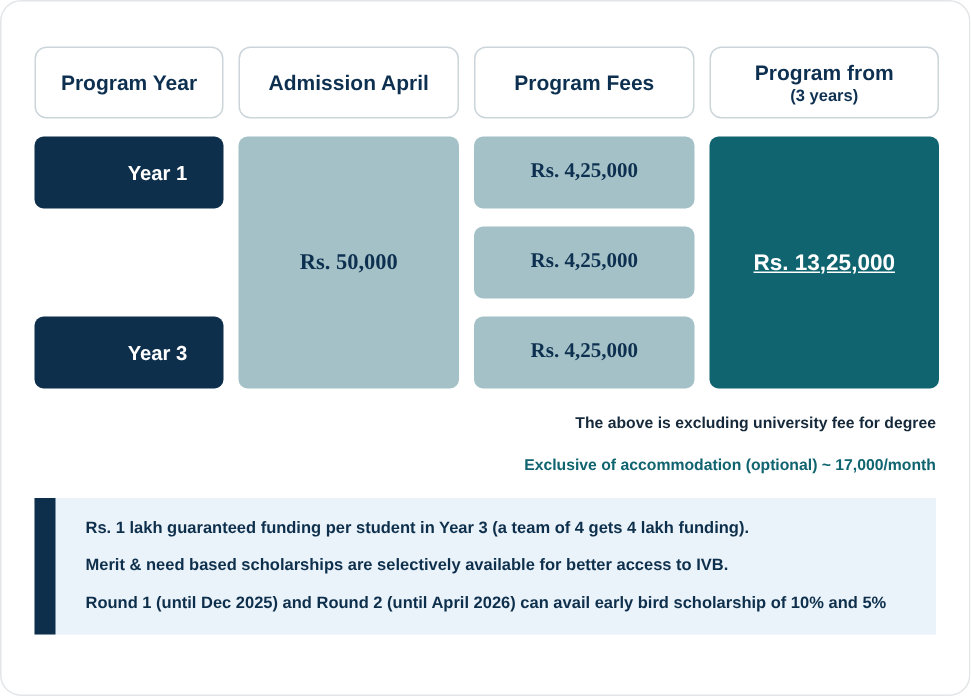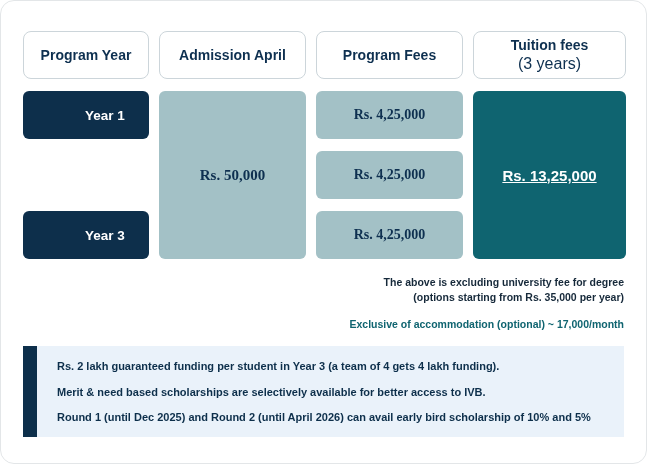--- a/index.html
+++ b/index.html
@@ -34,22 +34,22 @@
     flex-direction: column;
     align-items: center;
     justify-content: center;
     font-weight: 700;
     color: #0e3050;
     font-size: 14px;
     text-align: center;
     line-height: 1.15;
   }
   .hdr .sub {
-    font-size: 16px;
-    font-weight: 400;
+    font-size: 11px;
+    font-weight: 700;
     color: #0e3050;
     margin-top: 2px;
   }
   .cell {
     display: flex;
     align-items: center;
     justify-content: center;
     border-radius: 6px;
     font-weight: 700;
   }
@@ -114,43 +114,42 @@
 <body>
 
 <div class="card">
 
   <div class="grid">
 
     <div class="hdr">Program Year</div>
     <div class="hdr">Admission April</div>
     <div class="hdr">Program Fees</div>
     <div class="hdr">
-      <span>Tuition fees</span>
+      <span>Program from</span>
       <span class="sub">(3 years)</span>
     </div>
 
     <div class="cell year" style="grid-row:2">Year 1</div>
     <div class="cell year" style="grid-row:4">Year 3</div>
 
     <div class="cell light admission">Rs. 50,000</div>
 
     <div class="cell light tuition" style="grid-row:2">Rs. 4,25,000</div>
     <div class="cell light tuition" style="grid-row:3">Rs. 4,25,000</div>
     <div class="cell light tuition" style="grid-row:4">Rs. 4,25,000</div>
 
     <div class="cell program">Rs. 13,25,000</div>
   </div>
 
   <div class="footnotes">
     <div class="uni-fee">
       <div>The above is excluding university fee for degree</div>
-      <div>(options starting from Rs. 35,000 per year)</div>
     </div>
     <div class="accommodation">Exclusive of accommodation (optional) ~ 17,000/month</div>
   </div>
 
   <div class="callout">
-    <div class="callout-line">Rs. 2 lakh guaranteed funding per student in Year 3 (a team of 4 gets 4 lakh funding).</div>
+    <div class="callout-line">Rs. 1 lakh guaranteed funding per student in Year 3 (a team of 4 gets 4 lakh funding).</div>
     <div class="callout-line">Merit &amp; need based scholarships are selectively available for better access to IVB.</div>
     <div class="callout-line">Round 1 (until Dec 2025) and Round 2 (until April 2026) can avail early bird scholarship of 10% and 5%</div>
   </div>
 
 </div>
 
 </body></html>

